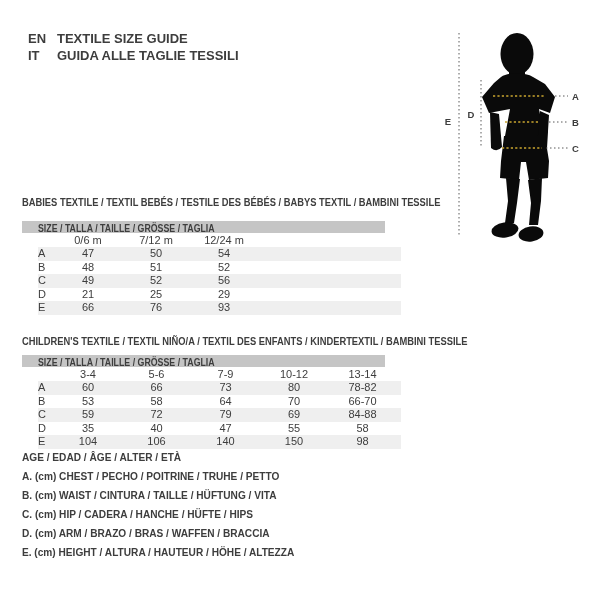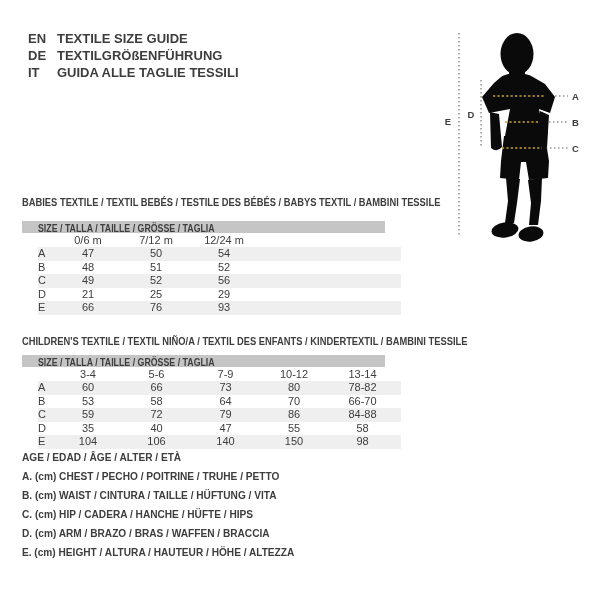--- a/index.html
+++ b/index.html
@@ -45,23 +45,20 @@
   
   #figure { position:absolute; left:430px; top:25px; width:170px; height:225px; }
   #figure text { font-family:"Liberation Sans", sans-serif; font-size:9.5px; font-weight:700; fill:#3d3d3d; }
 </style>
 </head>
 <body>
 
 <div class="lang-list">
   <div class="lang-row">
     <span class="code">EN</span><span class="name">TEXTILE SIZE GUIDE</span>
-  </div>
-  <div class="lang-row">
-    <span class="code">DE</span><span class="name">TEXTILGRÖßENFÜHRUNG</span>
   </div>
   <div class="lang-row">
     <span class="code">IT</span><span class="name">GUIDA ALLE TAGLIE TESSILI</span>
   </div>
 </div>
 
 <svg id="figure" viewBox="0 0 170 225" aria-hidden="true">
   <g fill="#0a0a0a" transform="translate(48,6)">
     <ellipse cx="39" cy="23" rx="16.5" ry="21"></ellipse>
     <rect x="31" y="38" width="16" height="12"></rect>
@@ -192,21 +189,21 @@
     <td>64</td>
     <td>70</td>
     <td>66-70</td>
     <td></td>
   </tr>
   <tr class="stripe">
     <td class="rl">C</td>
     <td>59</td>
     <td>72</td>
     <td>79</td>
-    <td>86</td>
+    <td>69</td>
     <td>84-88</td>
     <td></td>
   </tr>
   <tr>
     <td class="rl">D</td>
     <td>35</td>
     <td>40</td>
     <td>47</td>
     <td>55</td>
     <td>58</td>

